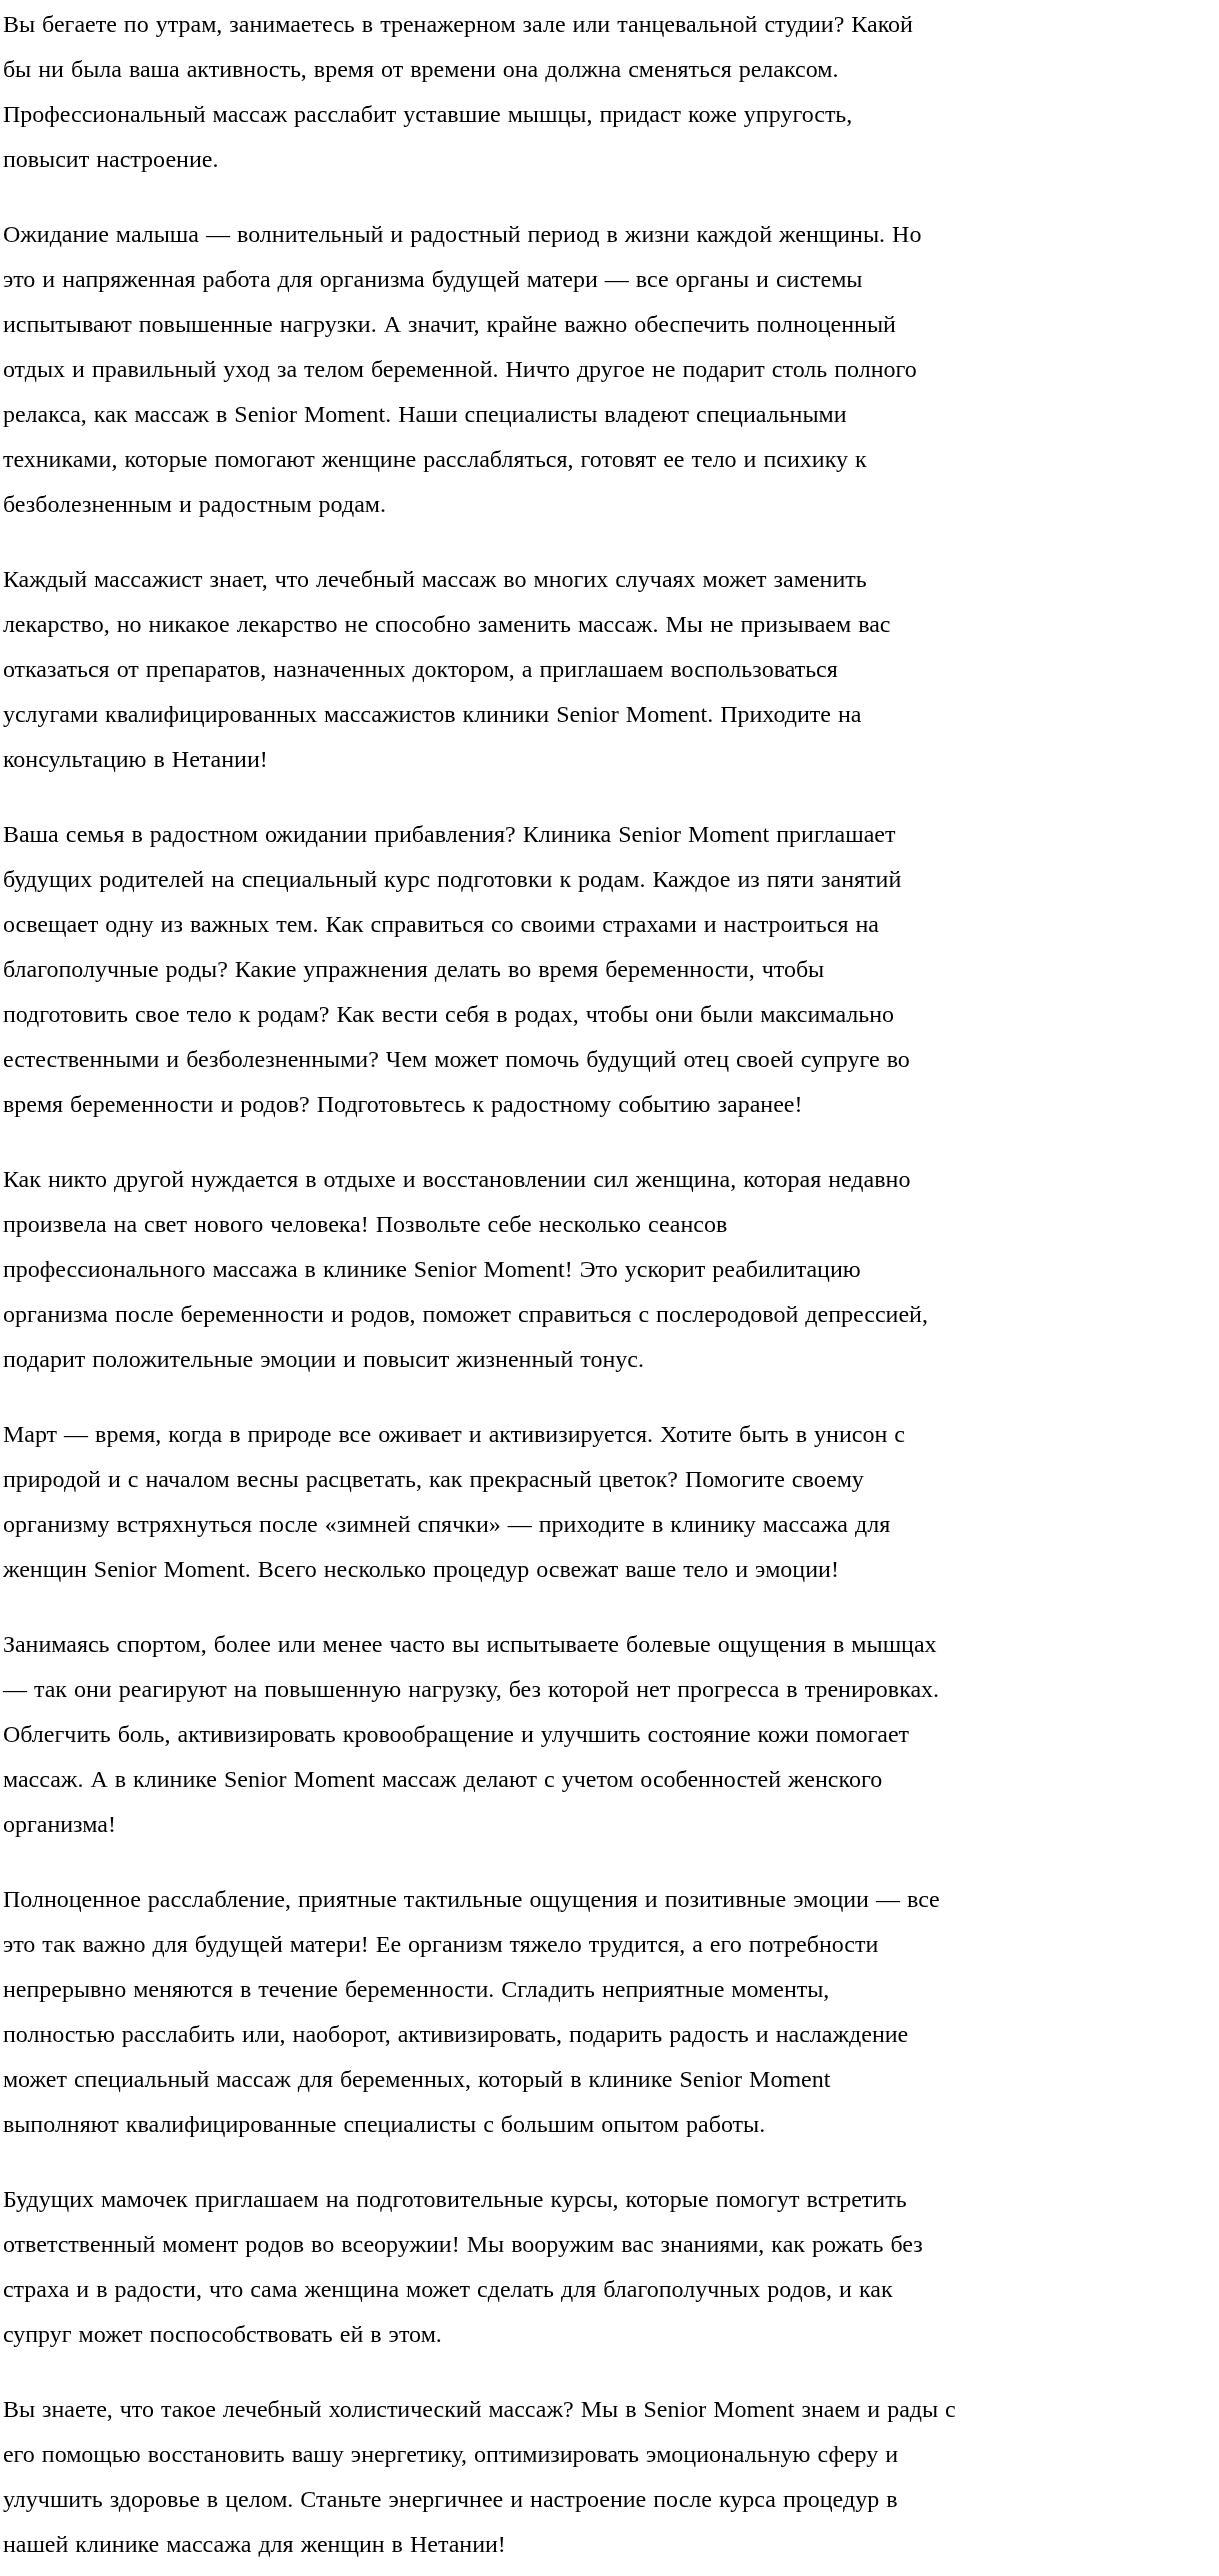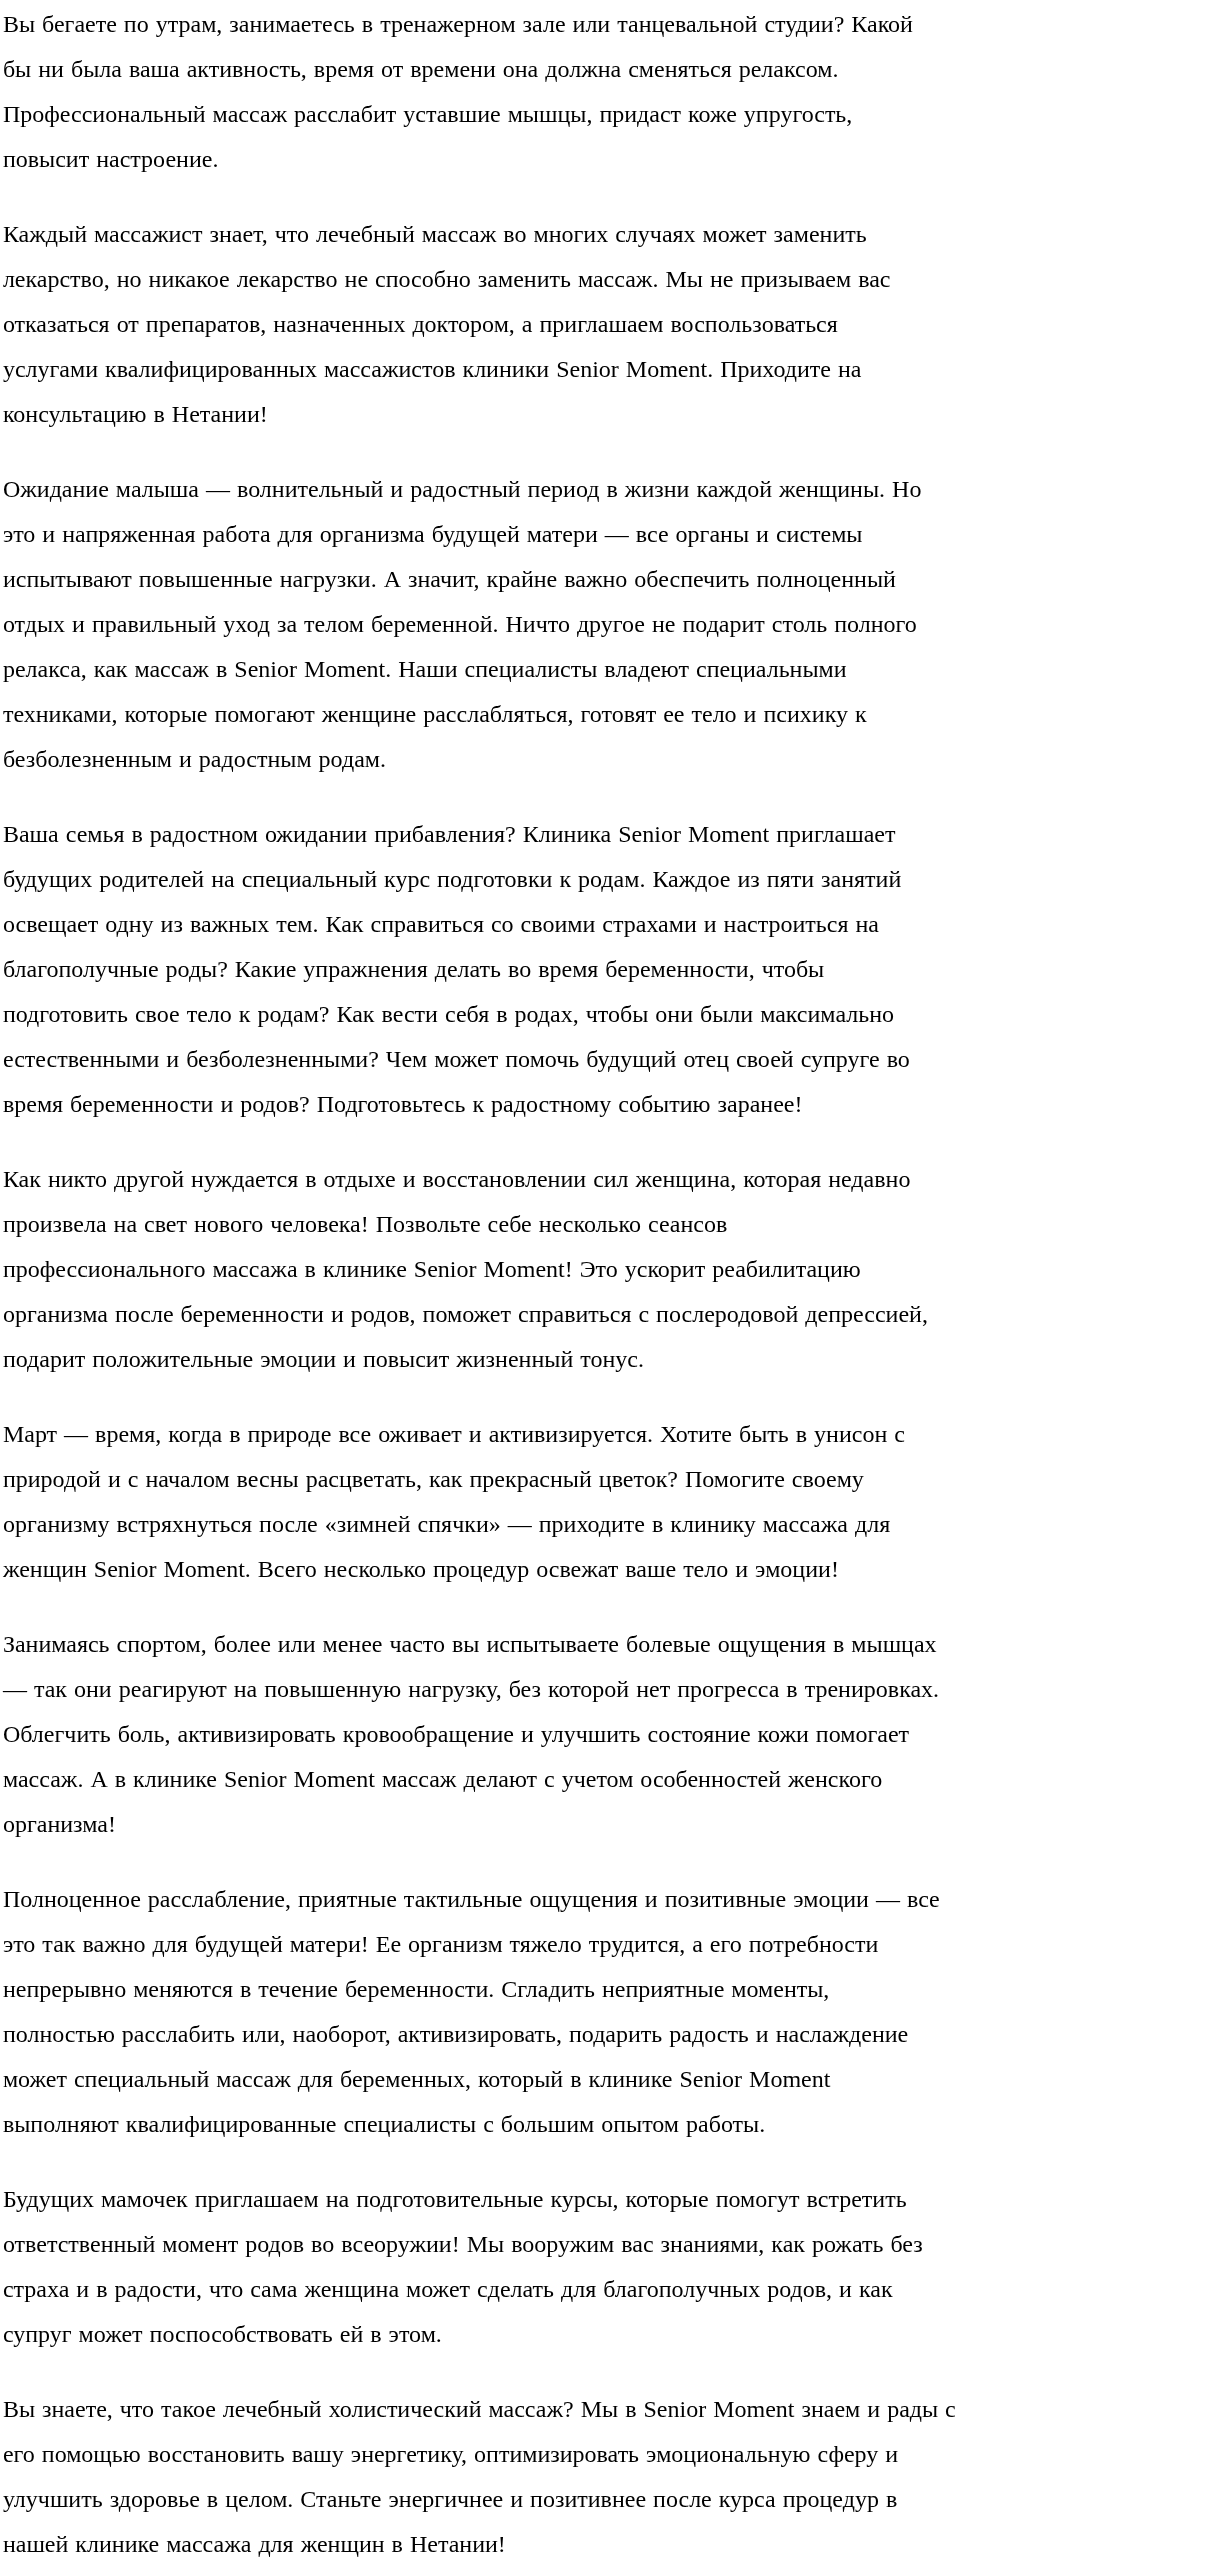--- a/index.html
+++ b/index.html
@@ -29,32 +29,32 @@
     }
   </style>
 </head>
 <body style="background: rgb(255, 255, 255);">
 
 <main class="document" style="color: rgb(0, 0, 0);">
   <p>Вы бегаете по утрам, занимаетесь в тренажерном зале или танцевальной студии? Какой
 бы ни была ваша активность, время от времени она должна сменяться релаксом.
 Профессиональный массаж расслабит уставшие мышцы, придаст коже упругость,
 повысит настроение.</p>
-  <p>Каждый массажист знает, что лечебный массаж во многих случаях может заменить
-лекарство, но никакое лекарство не способно заменить массаж. Мы не призываем вас
-отказаться от препаратов, назначенных доктором, а приглашаем воспользоваться
-услугами квалифицированных массажистов клиники Senior Moment. Приходите на
-консультацию в Нетании!</p>
   <p>Ожидание малыша — волнительный и радостный период в жизни каждой женщины. Но
 это и напряженная работа для организма будущей матери — все органы и системы
 испытывают повышенные нагрузки. А значит, крайне важно обеспечить полноценный
 отдых и правильный уход за телом беременной. Ничто другое не подарит столь полного
 релакса, как массаж в Senior Moment. Наши специалисты владеют специальными
 техниками, которые помогают женщине расслабляться, готовят ее тело и психику к
 безболезненным и радостным родам.</p>
+  <p>Каждый массажист знает, что лечебный массаж во многих случаях может заменить
+лекарство, но никакое лекарство не способно заменить массаж. Мы не призываем вас
+отказаться от препаратов, назначенных доктором, а приглашаем воспользоваться
+услугами квалифицированных массажистов клиники Senior Moment. Приходите на
+консультацию в Нетании!</p>
   <p>Ваша семья в радостном ожидании прибавления? Клиника Senior Moment приглашает
 будущих родителей на специальный курс подготовки к родам. Каждое из пяти занятий
 освещает одну из важных тем. Как справиться со своими страхами и настроиться на
 благополучные роды? Какие упражнения делать во время беременности, чтобы
 подготовить свое тело к родам? Как вести себя в родах, чтобы они были максимально
 естественными и безболезненными? Чем может помочь будущий отец своей супруге во
 время беременности и родов? Подготовьтесь к радостному событию заранее!</p>
   <p>Как никто другой нуждается в отдыхе и восстановлении сил женщина, которая недавно
 произвела на свет нового человека! Позвольте себе несколько сеансов
 профессионального массажа в клинике Senior Moment! Это ускорит реабилитацию
@@ -74,16 +74,16 @@
 непрерывно меняются в течение беременности. Сгладить неприятные моменты,
 полностью расслабить или, наоборот, активизировать, подарить радость и наслаждение
 может специальный массаж для беременных, который в клинике Senior Moment
 выполняют квалифицированные специалисты с большим опытом работы.</p>
   <p>Будущих мамочек приглашаем на подготовительные курсы, которые помогут встретить
 ответственный момент родов во всеоружии! Мы вооружим вас знаниями, как рожать без
 страха и в радости, что сама женщина может сделать для благополучных родов, и как
 супруг может поспособствовать ей в этом.</p>
   <p>Вы знаете, что такое лечебный холистический массаж? Мы в Senior Moment знаем и рады с
 его помощью восстановить вашу энергетику, оптимизировать эмоциональную сферу и
-улучшить здоровье в целом. Станьте энергичнее и позитивнее после курса процедур в
+улучшить здоровье в целом. Станьте энергичнее и настроение после курса процедур в
 нашей клинике массажа для женщин в Нетании!</p>
 </main>
 
 
 </body></html>

